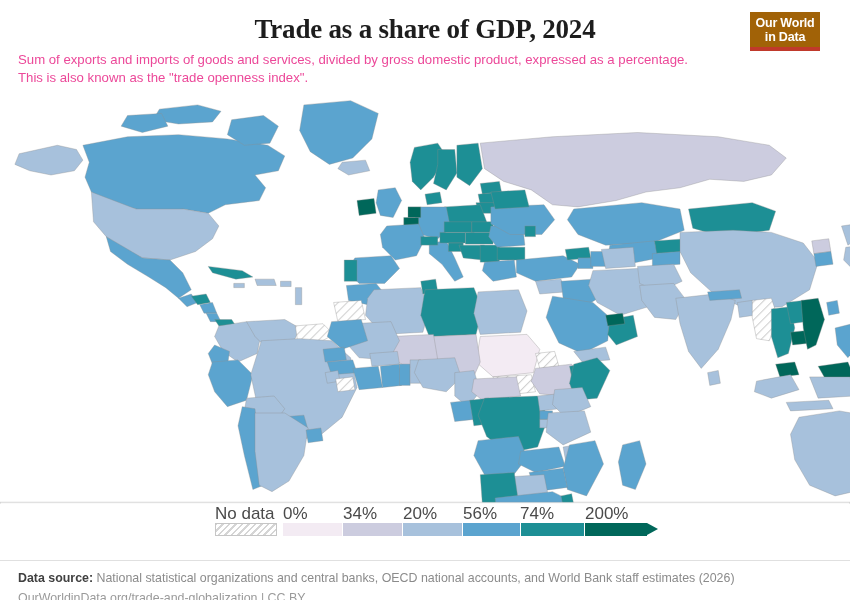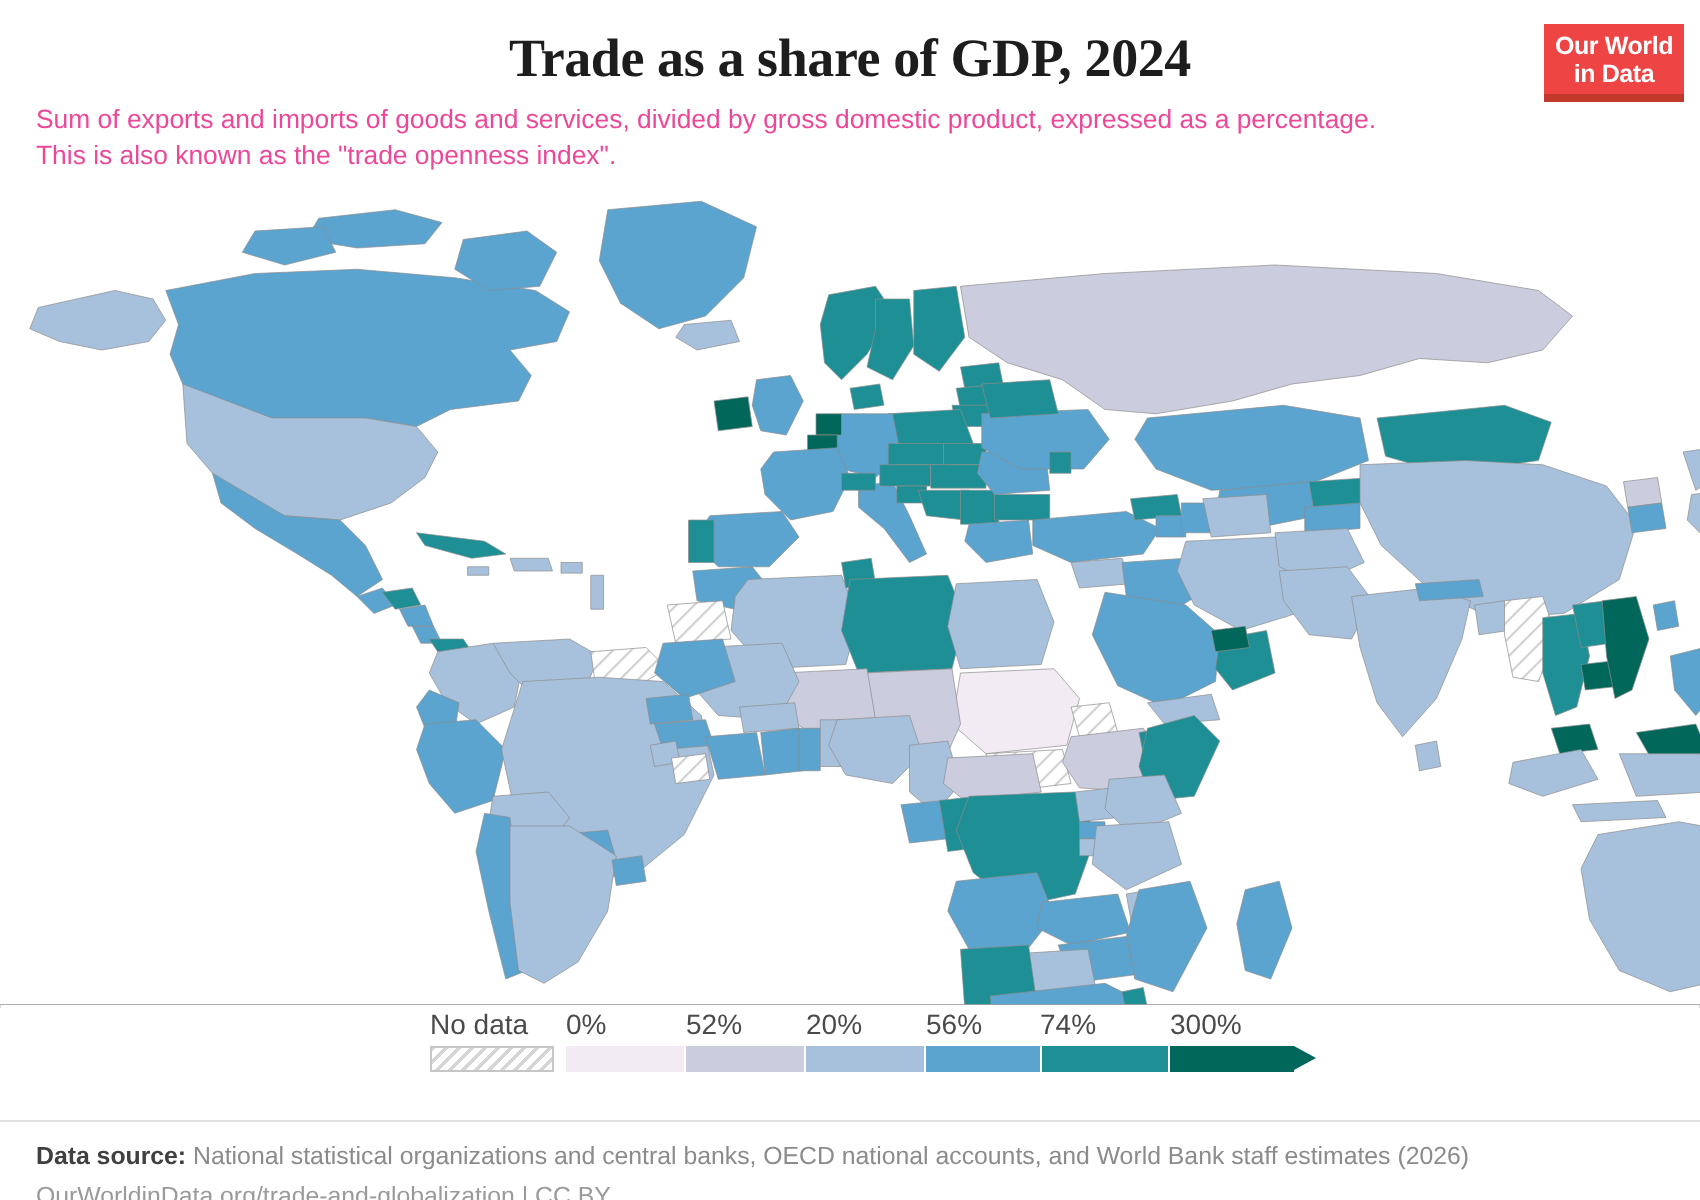--- a/index.html
+++ b/index.html
@@ -35,23 +35,23 @@
   .subtitle{
     font-size:13.2px;
     line-height:1.32;
     color:#ec4899;
     margin:7px 0 0 0;
     max-width:680px;
     font-weight:400;
   }
   .owid-logo{
     position:absolute;
-    top:12px;right:8px;
+    top:12px;right:30px;
     width:70px;
-    background:#ef4444;
+    background:#a16207;
     padding:5px 4px 0 4px;
     box-sizing:border-box;
     text-align:center;
     border-bottom:4px solid #c0392b;
   }
   .owid-logo .l1,.owid-logo .l2{
     display:block;
     color:#ffffff;
     font-size:12.5px;
     font-weight:700;
@@ -78,21 +78,21 @@
   .legend-inner{
     position:absolute;
     left:215px;top:0;
     width:430px;
   }
   .legend-labels{
     position:relative;height:18px;
   }
   .legend-labels span{
     position:absolute;
-    font-size:14px;
+    font-size:17px;
     color:#4a4a4a;
     white-space:nowrap;
     top:0;
   }
   .nodata-label{left:0;}
   .legend-bars{
     position:absolute;
     left:0;top:19px;
     height:14px;
     width:100%;
@@ -340,25 +340,25 @@
         <path class="country" fill="#ffffff" d="M0,388 L800,388 L800,390 L0,390 Z"></path>
       </g>
     </svg>
   </div>
 
   <div class="legend">
     <div class="legend-inner">
       <div class="legend-labels">
         <span class="nodata-label">No data</span>
         <span style="left:68px;">0%</span>
-        <span style="left:128px;">52%</span>
+        <span style="left:128px;">34%</span>
         <span style="left:188px;">20%</span>
         <span style="left:248px;">56%</span>
         <span style="left:305px;">74%</span>
-        <span style="left:370px;">300%</span>
+        <span style="left:370px;">200%</span>
       </div>
       <div class="legend-bars">
         <div class="nodata-swatch"></div>
         <div class="ramp">
           <div class="bin" style="width:60px;background:#f3ebf3;"></div>
           <div class="bin" style="width:60px;background:#ccccdf;"></div>
           <div class="bin" style="width:60px;background:#a7c1dc;"></div>
           <div class="bin" style="width:58px;background:#5ba4cf;"></div>
           <div class="bin" style="width:64px;background:#1d8f95;"></div>
           <div class="bin" style="width:62px;background:#00675a;border-right:none;"></div>

